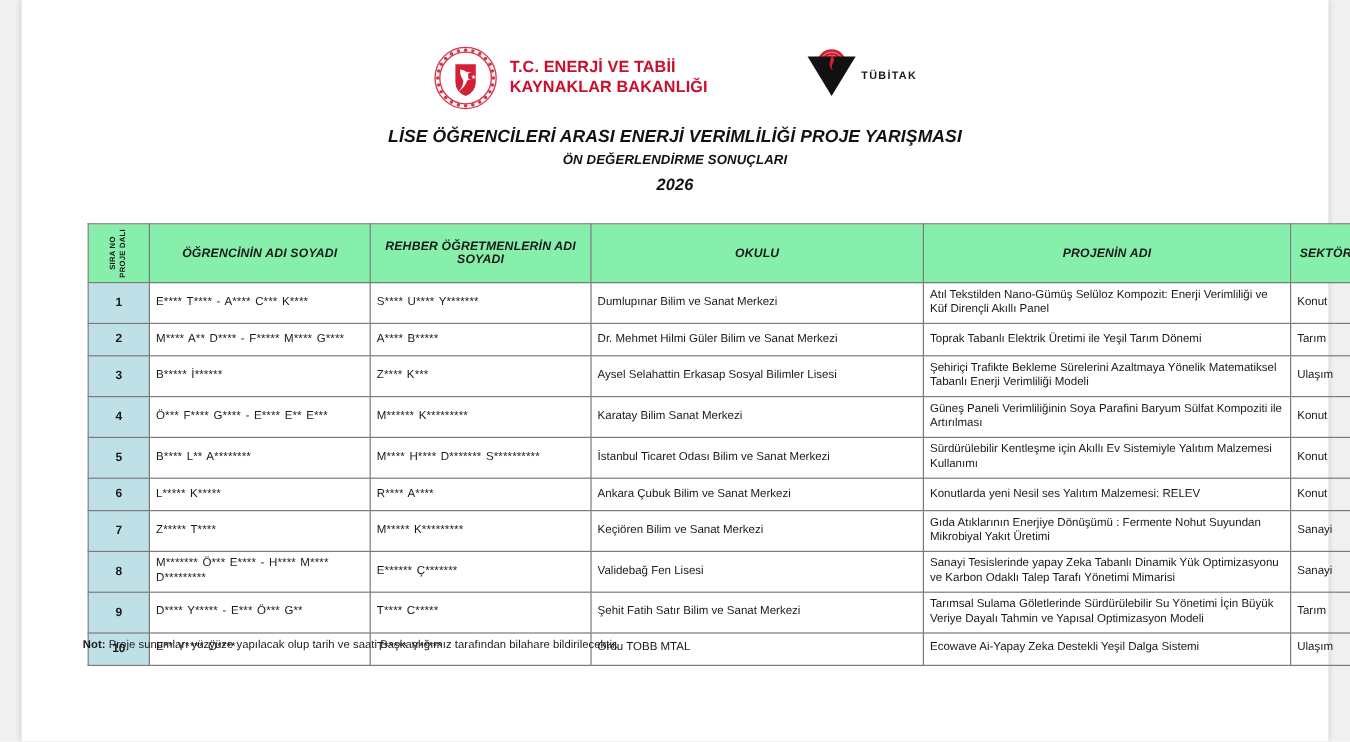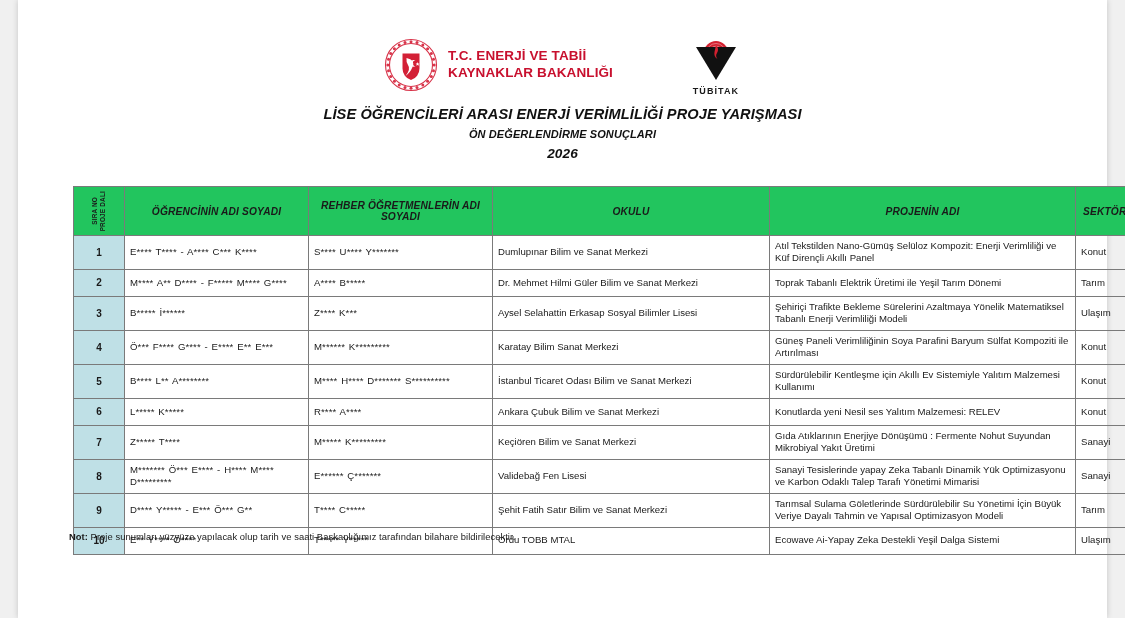--- a/index.html
+++ b/index.html
@@ -52,21 +52,20 @@
   .ministry-text {
     font-size: 13.5px;
     font-weight: bold;
     color: #c8102e;
     line-height: 1.25;
     letter-spacing: 0.1px;
     white-space: nowrap;
   }
   .tubitak-logo {
     display: flex;
-    flex-direction: column;
     align-items: center;
     margin-top: 2px;
     text-align: center;
   }
   .tubitak-mark {
     width: 50px;
     height: 44px;
   }
   .tubitak-text {
     font-size: 9px;
@@ -107,21 +106,21 @@
     width: 100%;
     table-layout: fixed;
     border: 1px solid #6a6a6a;
   }
   table.results th,
   table.results td {
     border: 1px solid #7a7a7a;
     vertical-align: middle;
   }
   thead th {
-    background: #22c55e;
+    background: #86efac;
     font-size: 10.2px;
     font-weight: bold;
     font-style: italic;
     color: #1a1a1a;
     text-align: center;
     padding: 6px 4px;
     height: 34px;
     letter-spacing: 0.15px;
   }
   th.col-no {

